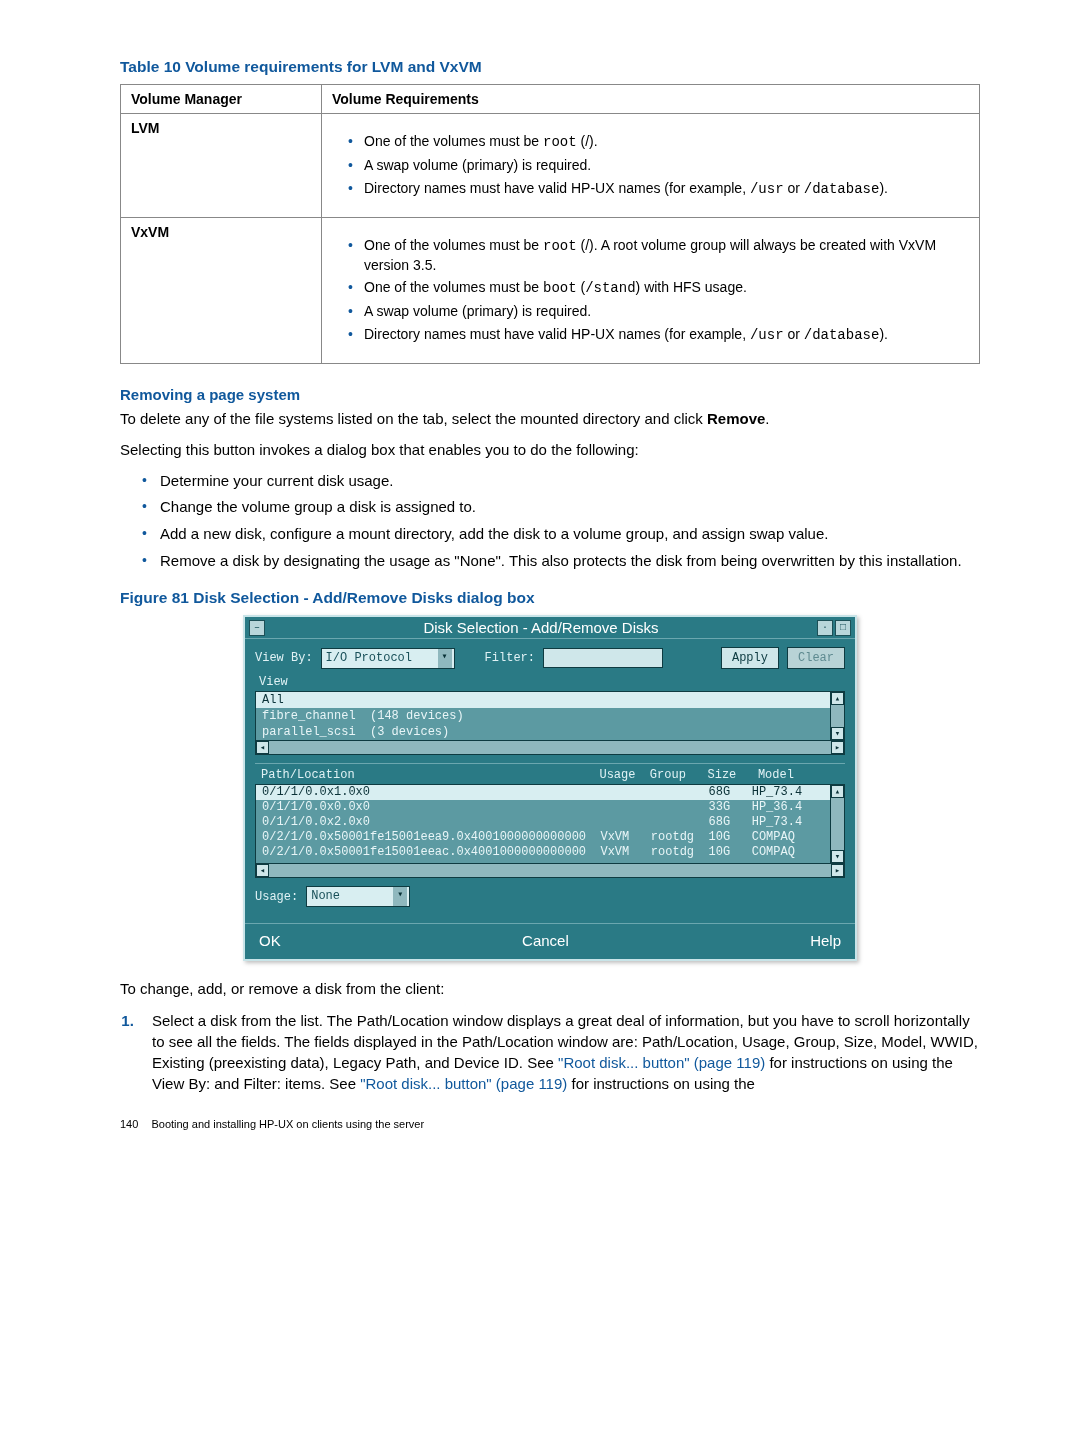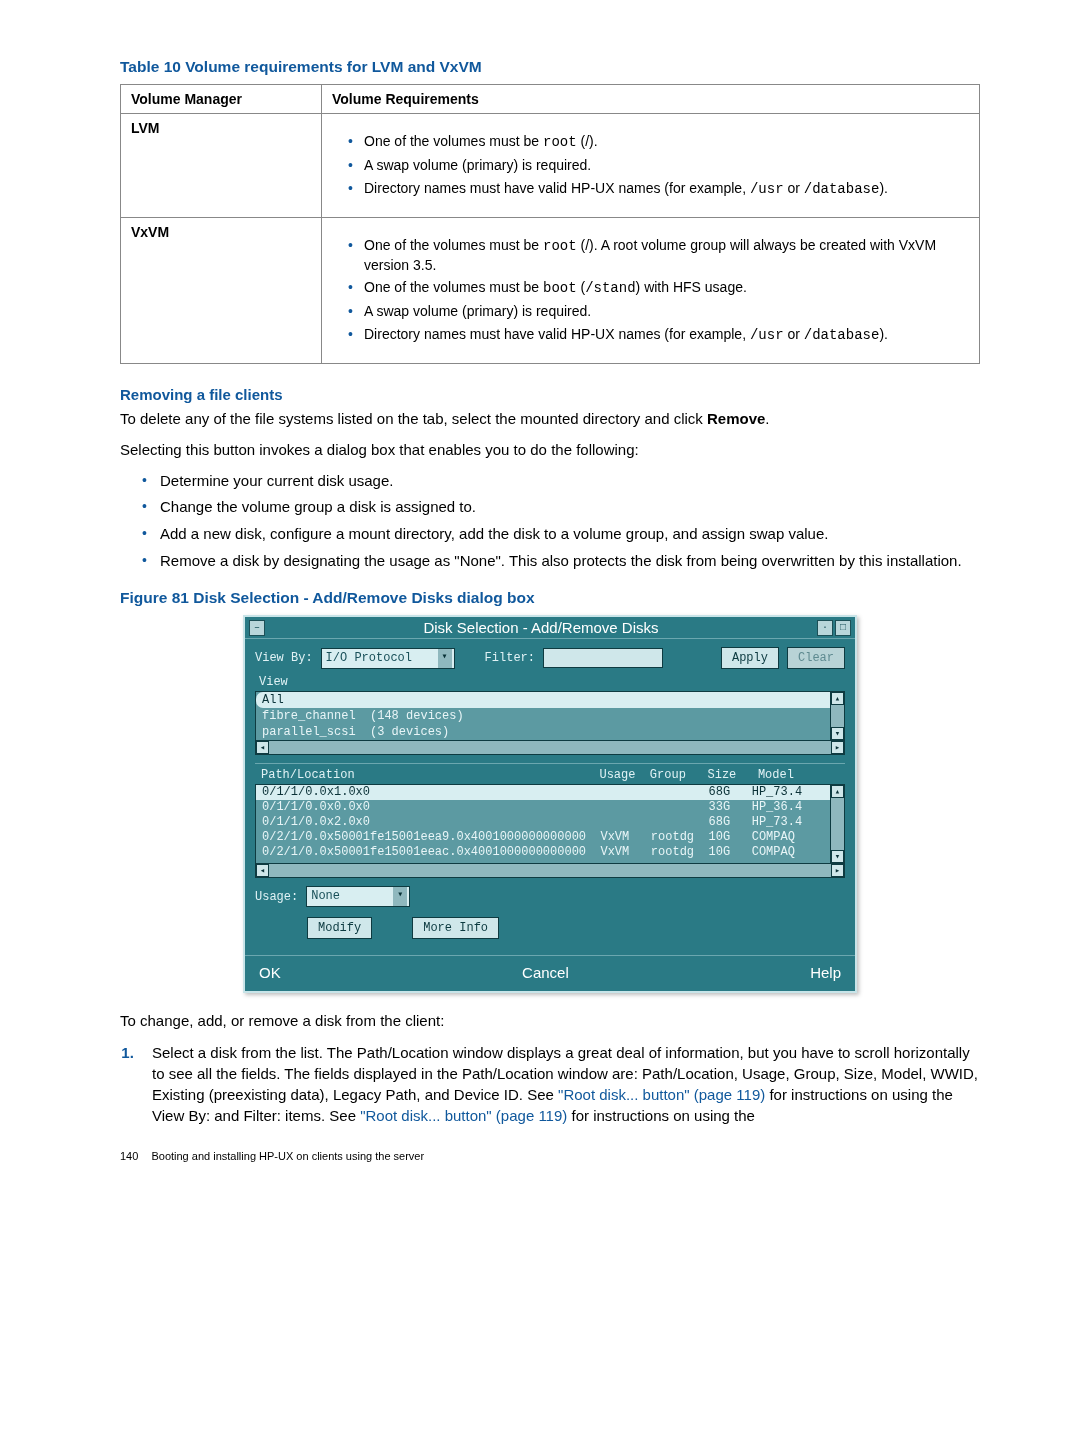--- a/index.html
+++ b/index.html
@@ -102,21 +102,21 @@
   .btn {
     background:#cfe7ea; color:#0c3a40; border:1px solid #0e3b41;
     padding:1px 10px; height:18px; display:inline-flex; align-items:center; font-size:12px;
   }
   .btn.disabled { color:#5e8a90; background:#b8d3d6; }
   .listbox {
     background:#5c9aa2; border:1px solid #0e3b41; padding:0; margin-top:2px;
     position:relative; height:48px; overflow:hidden; color:#0b3238;
   }
   .listbox .line { padding:1px 6px; color:#e8f5f7; white-space:pre; }
-  .listbox .line.sel { background:#d8eef1; color:#0b3238;border-radius:7px; }
+  .listbox .line.sel { background:#d8eef1; color:#0b3238; }
   .scroll-v {
     position:absolute; right:0; top:0; bottom:0; width:13px; background:#8fb8be;
     border-left:1px solid #0e3b41; display:flex; flex-direction:column; justify-content:space-between;
   }
   .scroll-h {
     position:relative; height:13px; background:#8fb8be; border:1px solid #0e3b41; border-top:none;
     display:flex; justify-content:space-between; margin-bottom:8px;
   }
   .sb-btn{ width:13px;height:13px;background:#cfe7ea;border:1px solid #0e3b41;box-sizing:border-box;
            display:flex;align-items:center;justify-content:center;font-size:9px;color:#0b3238;}
@@ -164,21 +164,21 @@
           <li><span>One of the volumes must be </span><span class="mono">root</span><span> (/). A root volume group will always be created with VxVM version 3.5.</span></li>
           <li><span>One of the volumes must be </span><span class="mono">boot</span><span> (</span><span class="mono">/stand</span><span>) with HFS usage.</span></li>
           <li><span>A swap volume (primary) is required.</span></li>
           <li><span>Directory names must have valid HP-UX names (for example, </span><span class="mono">/usr</span><span> or </span><span class="mono">/database</span><span>).</span></li>
         </ul>
       </td>
     </tr>
   </tbody>
     </table>
 
-  <div class="subhead">Removing a file clients</div>
+  <div class="subhead">Removing a page system</div>
   <p>
     <span>To delete any of the file systems listed on the tab, select the mounted directory and click </span><b>Remove</b><span>.</span>
   </p>
 
   <p>Selecting this button invokes a dialog box that enables you to do the following:</p>
   <ul class="body">
     <li>Determine your current disk usage.</li>
     <li>Change the volume group a disk is assigned to.</li>
     <li>Add a new disk, configure a mount directory, add the disk to a volume group, and assign swap value.</li>
     <li>Remove a disk by designating the usage as "None". This also protects the disk from being overwritten by this installation.</li>
@@ -238,24 +238,20 @@
         </div>
         <div class="scroll-h">
           <div class="sb-btn">◂</div>
           <div class="sb-btn">▸</div>
         </div>
 
         <div class="row" style="margin-top:6px;">
           <span class="lbl">Usage:</span>
           <span class="dd" style="min-width:80px;">None</span>
         </div>
-        <div class="row" style="margin-top:10px; gap:40px; padding-left:52px;">
-          <span class="btn">Modify</span>
-          <span class="btn">More Info</span>
-        </div>
       </div>
       <div class="bottom-bar">
         <span class="bbtn">OK</span>
         <span class="bbtn">Cancel</span>
         <span class="bbtn">Help</span>
       </div>
     </div>
   </div>
 
   <p>To change, add, or remove a disk from the client:</p>

